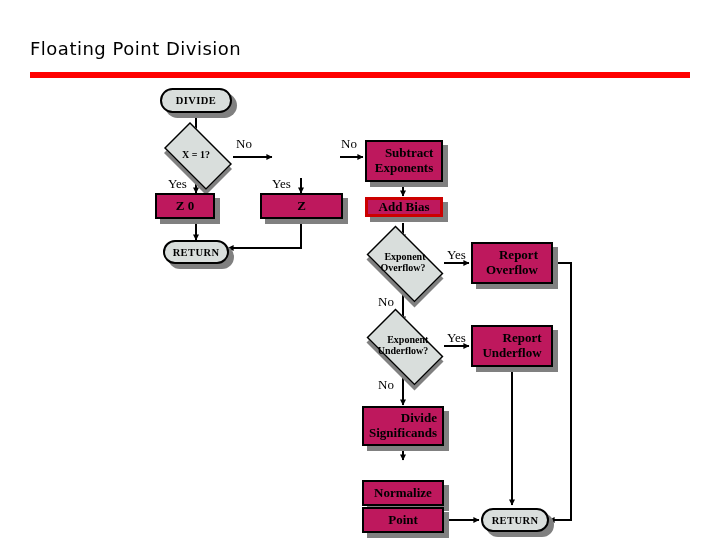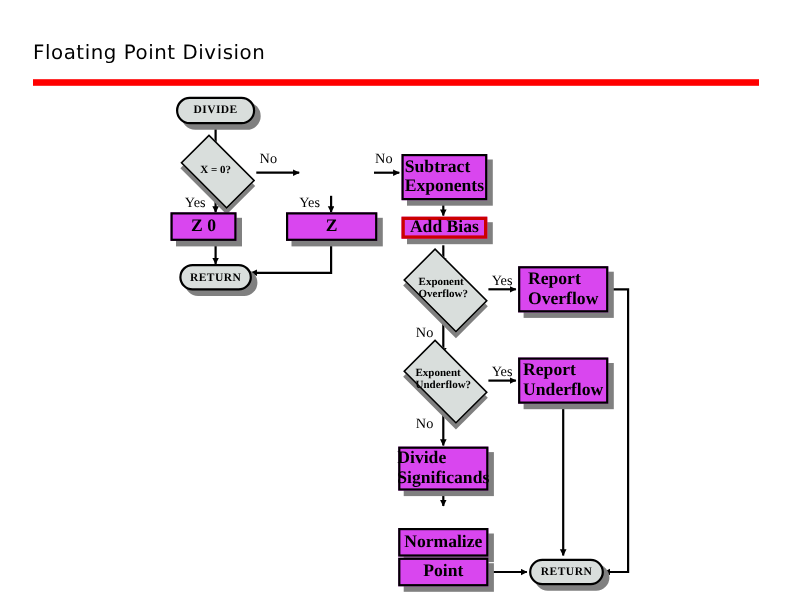--- a/index.html
+++ b/index.html
@@ -51,32 +51,32 @@
     width: 720px;
     height: 460px;
   }
 
   .node {
     position: absolute;
     box-sizing: border-box;
     display: flex;
     align-items: center;
     justify-content: center;
-    text-align: left;
+    text-align: right;
     color: #000000;
     font-family: "Liberation Serif", serif;
     font-weight: bold;
     z-index: 3;
   }
 
   
   .proc {
-    background: #d946ef;
+    background: #be185d;
     border: 2px solid #000000;
-    font-size: 16px;
+    font-size: 13px;
     line-height: 1.12;
     box-shadow: 5px 5px 0 0 #808080;
   }
   .proc.highlight {
     border: 3px solid #CC0000;
     box-shadow: 5px 5px 0 0 #808080;
   }
 
   
   .term {
@@ -174,21 +174,21 @@
       <path d="M553,183 L571,183 L571,440 L549,440"></path>
     </g>
   </svg>
 
   <div class="node term" style="left:160px; top:8px; width:72px; height:25px;">
     <span>DIVIDE</span>
   </div>
 
   <div class="node dec" style="left:156px; top:50px; width:80px; height:48px;">
     <span class="dia-shape"></span>
-    <span class="dia-text">X = 0?</span>
+    <span class="dia-text">X = 1?</span>
   </div>
 
 
   <div class="node proc" style="left:155px; top:113px; width:60px; height:26px;">
     <span>Z       0</span>
   </div>
 
   <div class="node proc" style="left:260px; top:113px; width:83px; height:26px;">
     <span>Z</span>
   </div>

